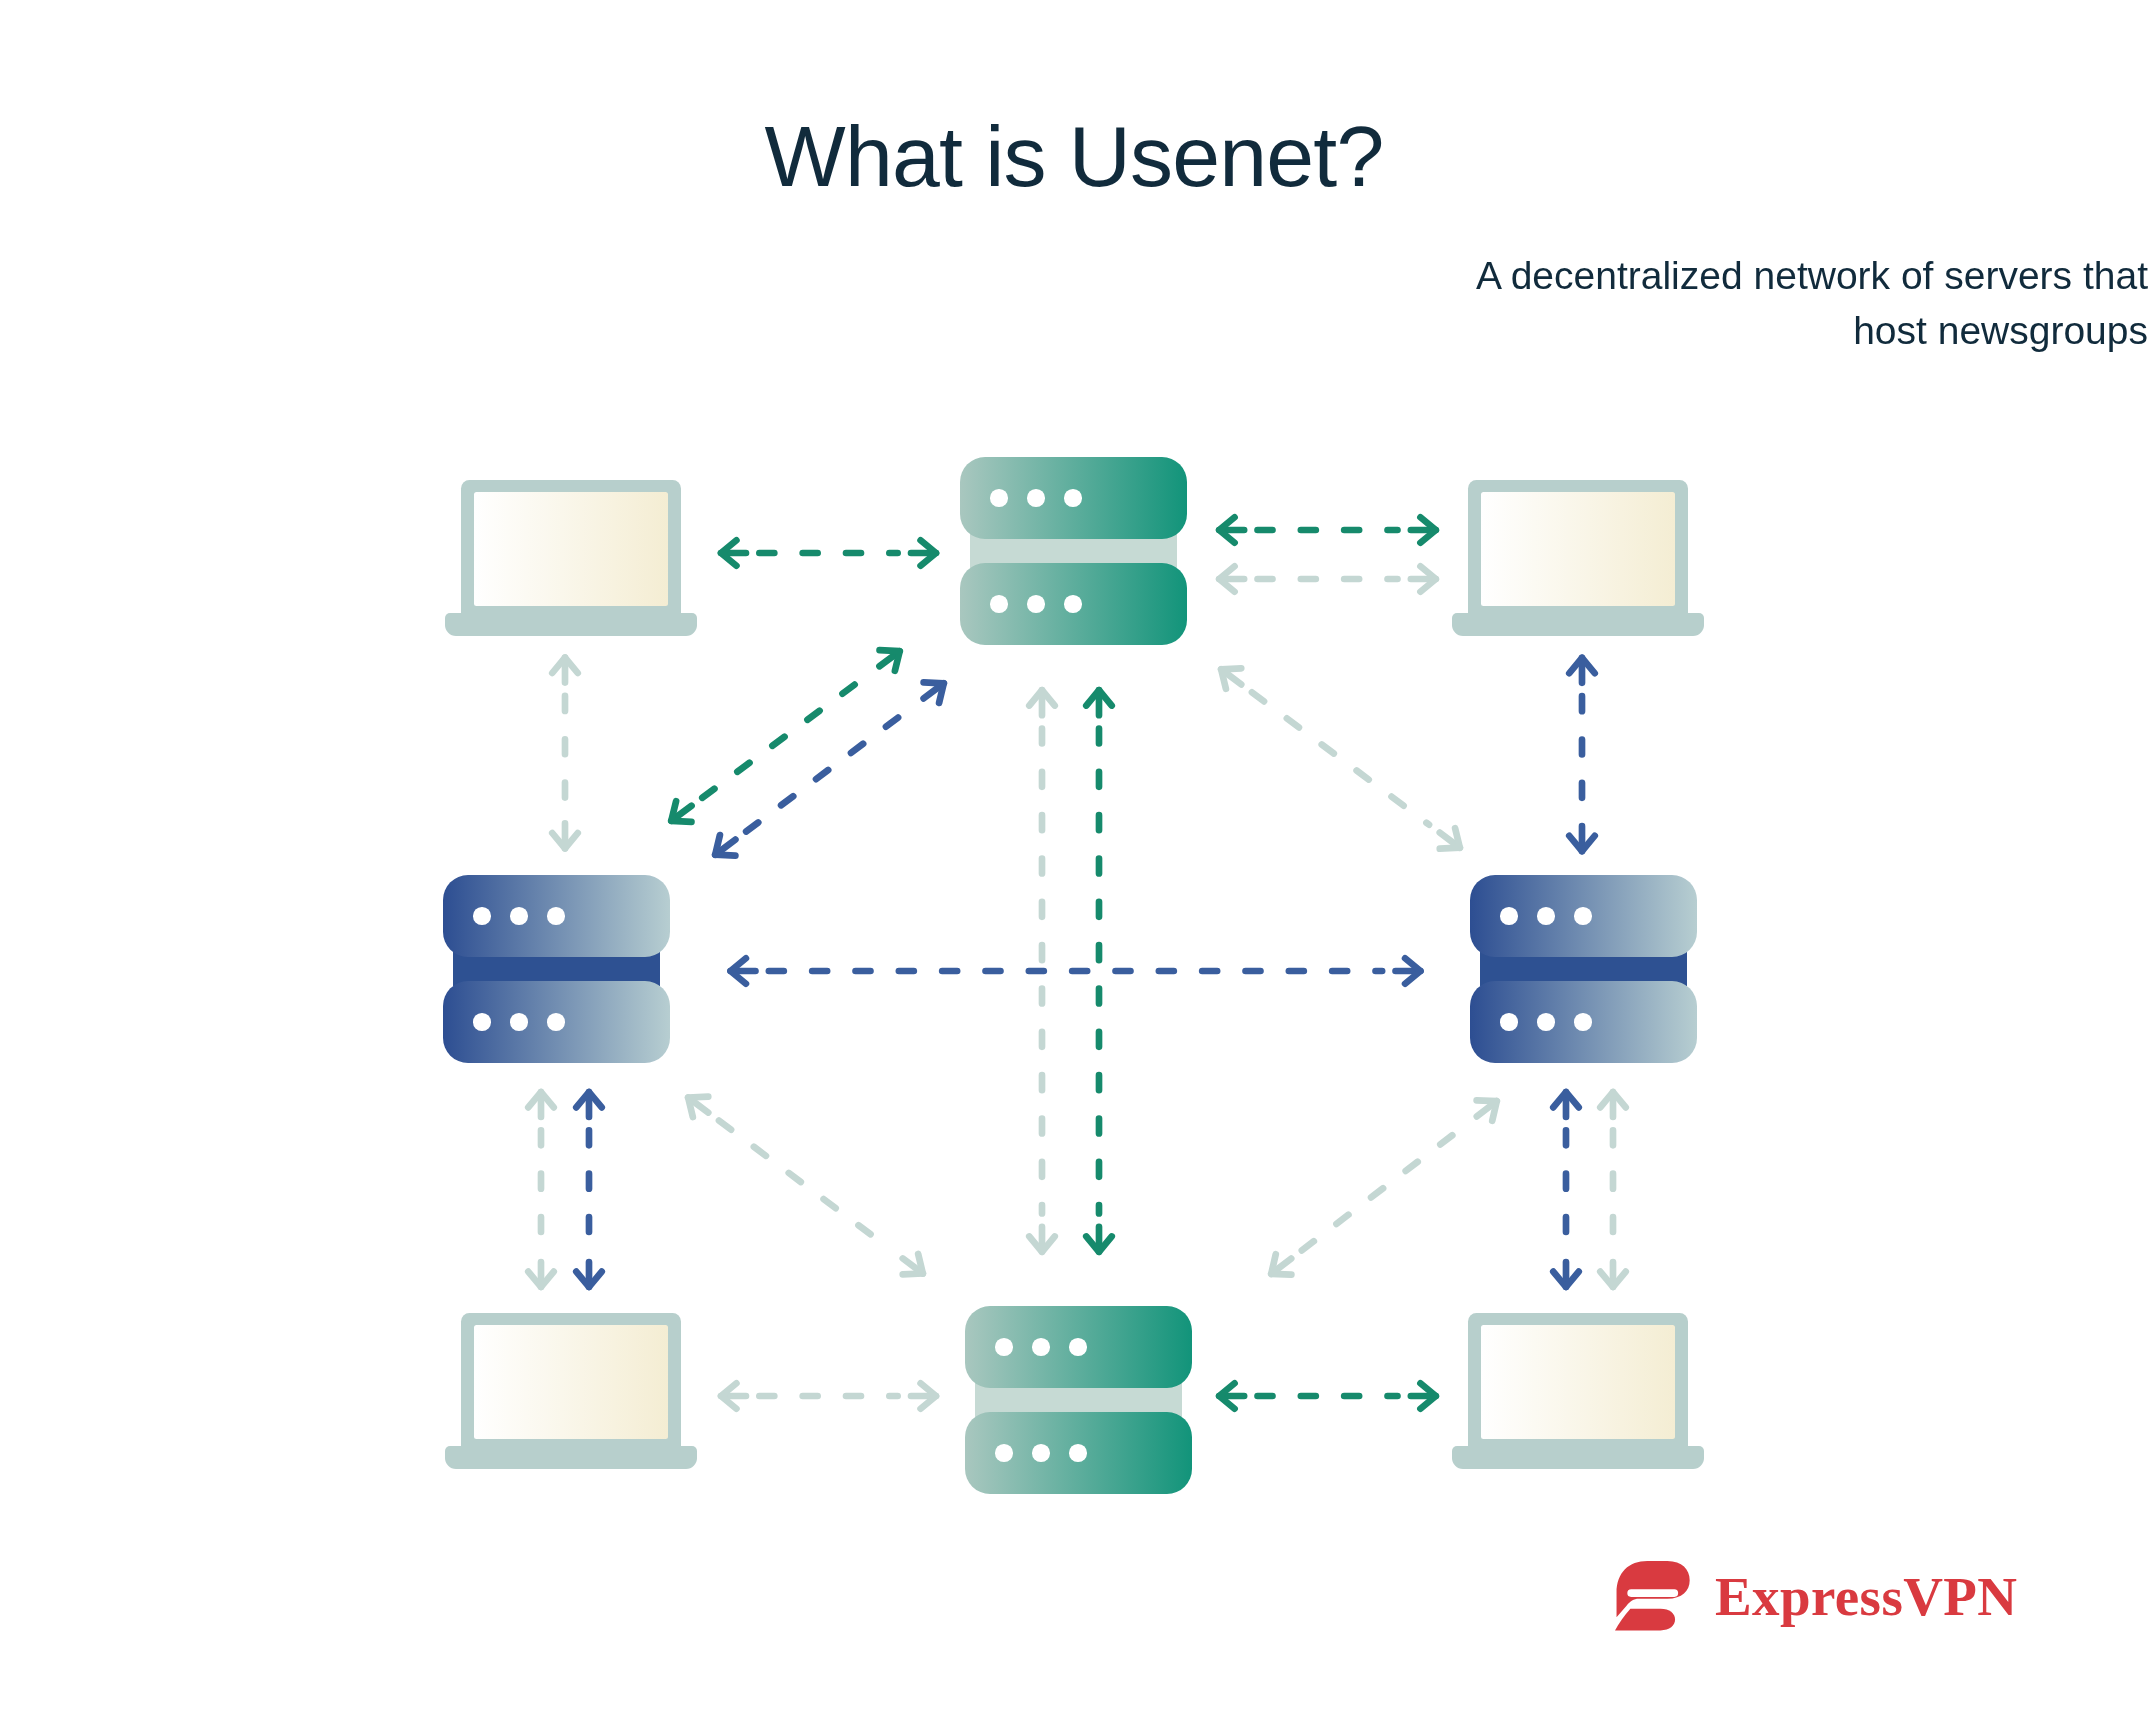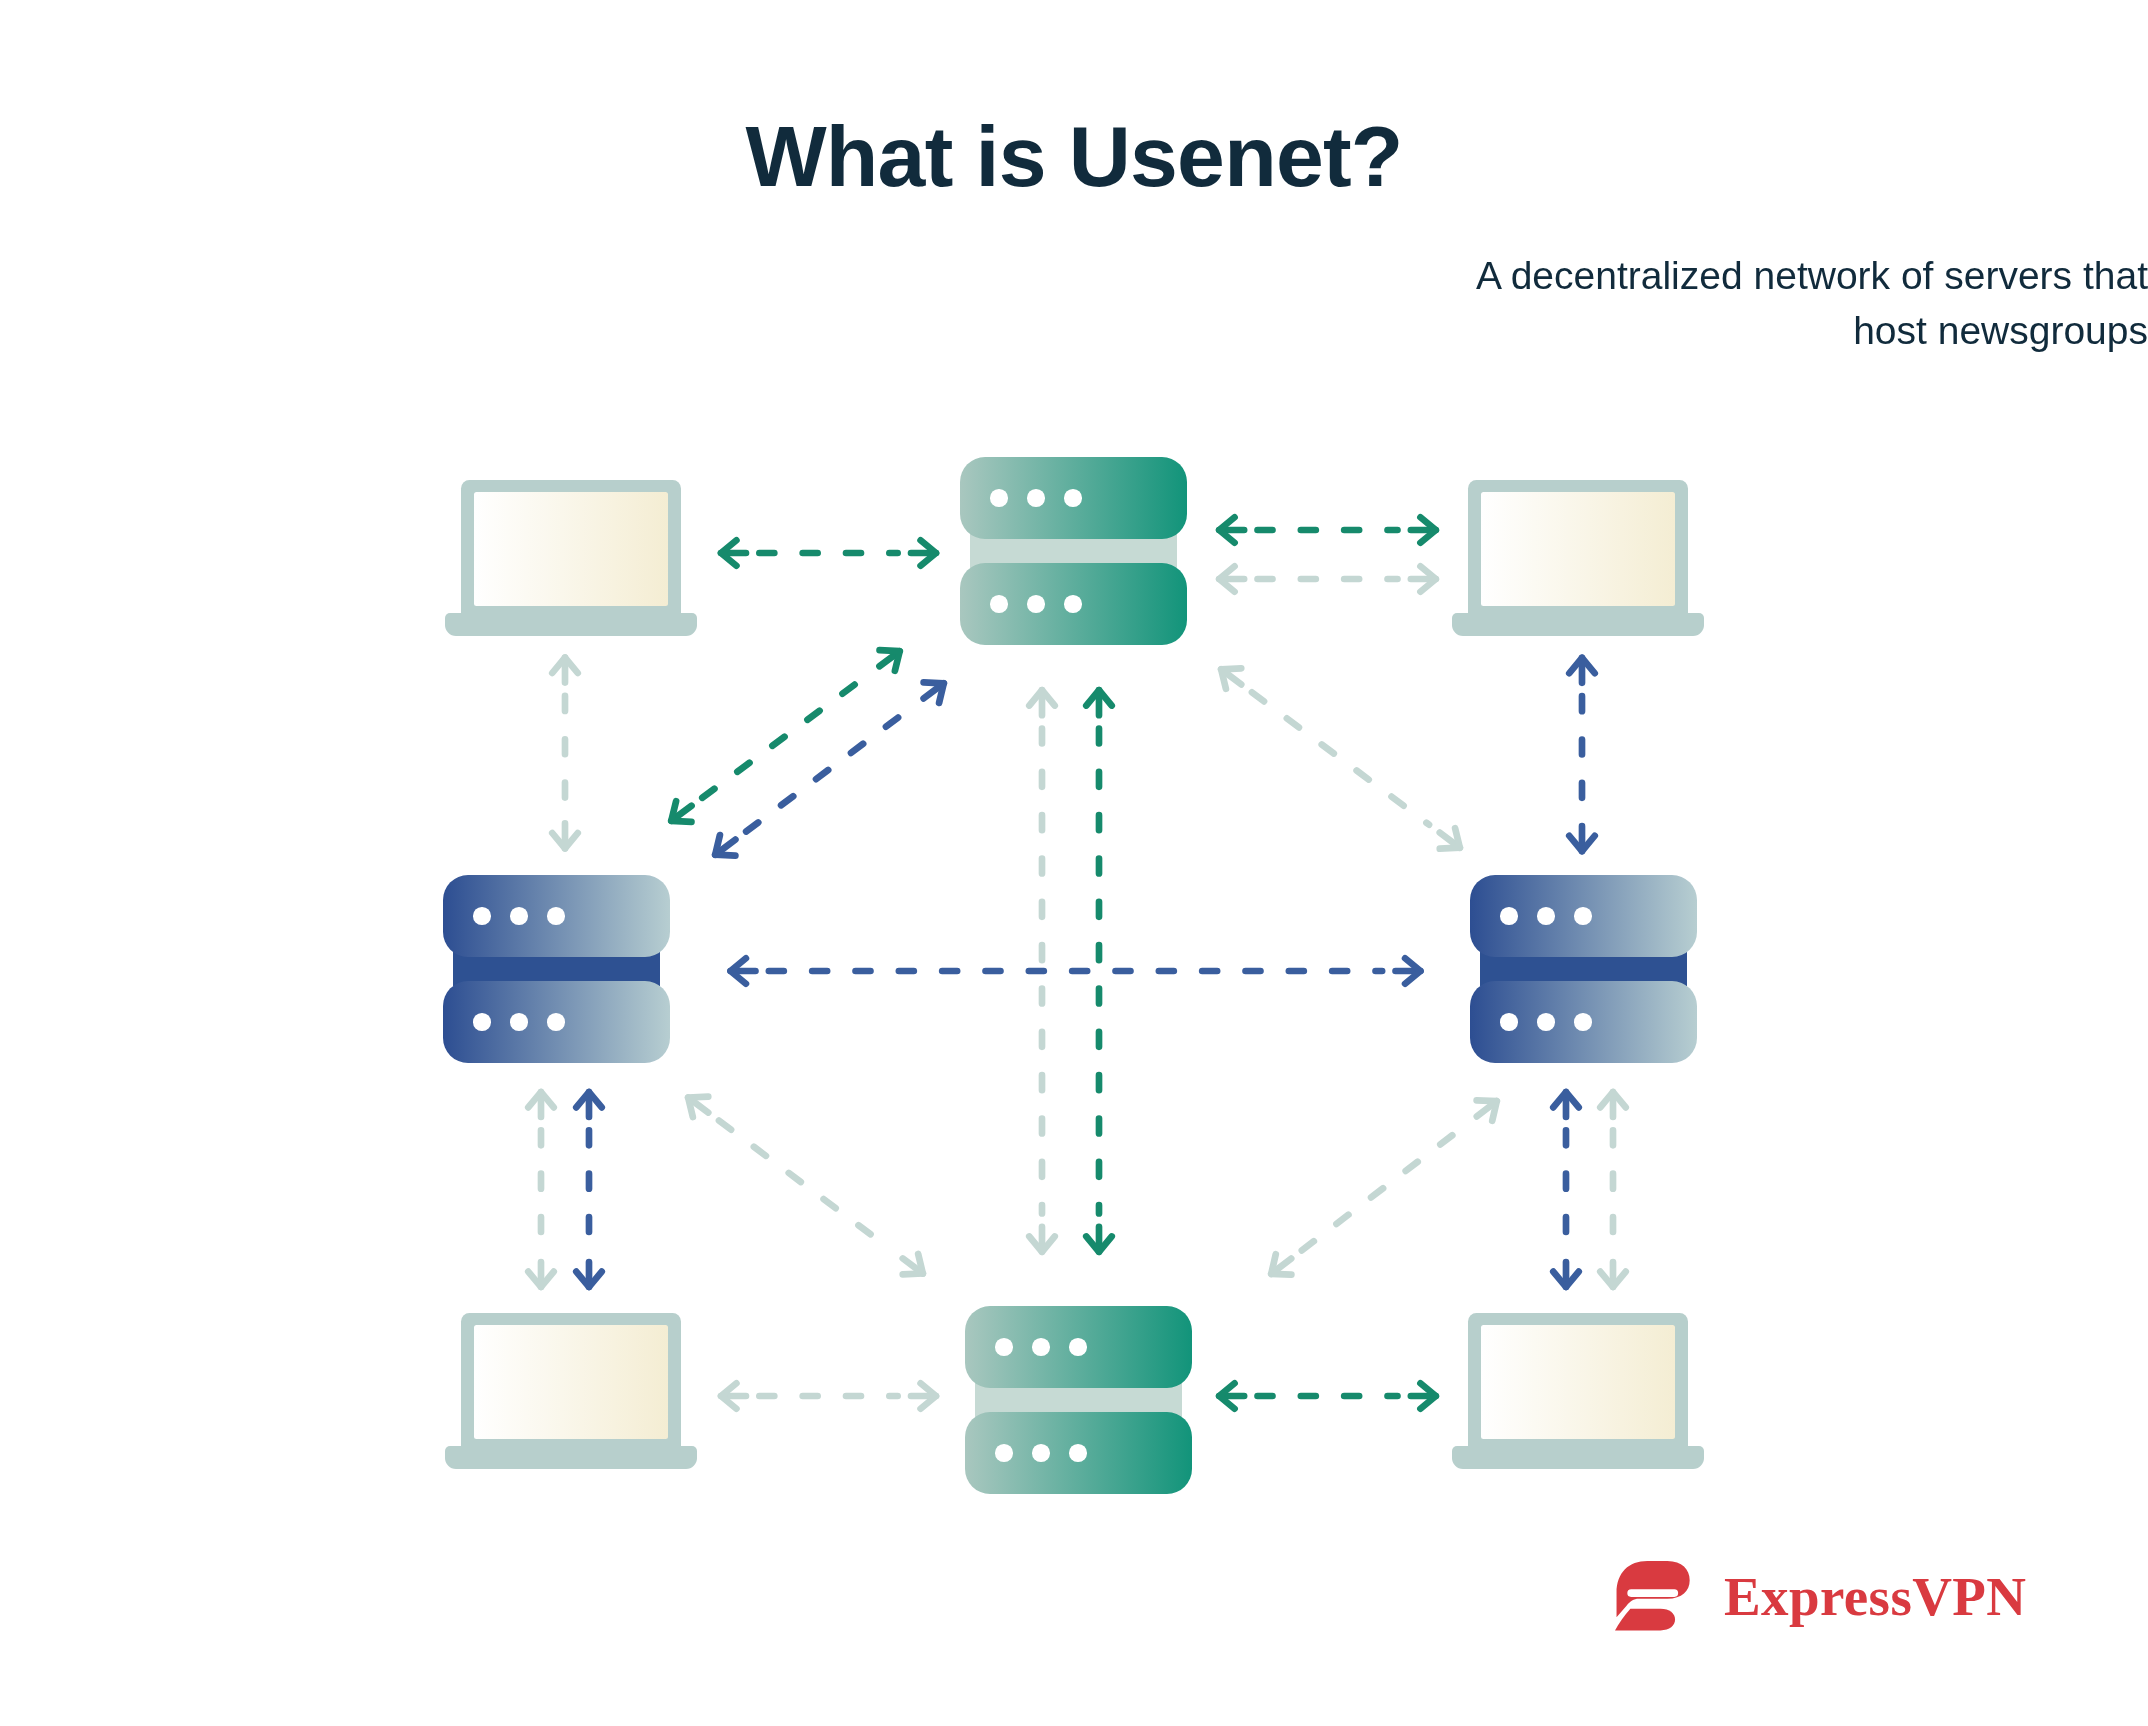--- a/index.html
+++ b/index.html
@@ -1,40 +1,40 @@
 <!DOCTYPE html>
 <html style="--title-color: #112B3C; --frame: #B7CFCC; --screen-a: #FFFFFF; --screen-b: #F4EDD3; --brand-color: #D93A40;font-size:13.4px"><head>
 <meta charset="utf-8">
 <style>
   html,body{margin:0;padding:0;background:#fff;}
   .canvas{position:relative;width:2148px;height:1726px;background:#ffffff;overflow:hidden;
           font-family:"Liberation Sans","DejaVu Sans",sans-serif;}
   .title{position:absolute;left:0;right:0;top:107px;margin:0;text-align:center;
-         font-size:86px;font-weight:700;letter-spacing:-0.8px;color:var(--title-color,#112B3C);}
+         font-size:86px;font-weight:400;letter-spacing:-0.8px;color:var(--title-color,#112B3C);}
   .subtitle{position:absolute;left:0;right:0;top:248px;margin:0;text-align:right;
             font-size:39px;line-height:55px;font-weight:500;color:var(--title-color,#112B3C);}
   #diagram{position:absolute;left:0;top:0;width:100%;height:100%;}
   .node{position:absolute;}
   
   .laptop{width:252px;height:156px;}
   .lap-screen{position:absolute;left:16px;top:0;width:220px;height:134px;
               background:var(--frame,#B7CFCC);border-radius:8.4px 8.4px 0 0;}
   .lap-inner{position:absolute;left:13.4px;top:11.7px;right:13.4px;bottom:7.6px;border-radius:2.5px;
              background:linear-gradient(90deg,var(--screen-a,#ffffff),var(--screen-b,#F4EDD3));}
   .lap-base{position:absolute;left:0;top:133px;width:252px;height:22.7px;
             background:var(--frame,#B7CFCC);border-radius:5px 5px 11px 11px;}
   
   .server{width:227px;height:188px;}
   .srv-band{position:absolute;left:10px;right:10px;top:77px;height:34px;}
   .srv-slab{position:absolute;left:0;right:0;height:82px;border-radius:25px;}
   .slab-top{top:0;}
   .slab-bottom{bottom:0;}
   .dot{position:absolute;width:17.6px;height:17.6px;border-radius:50%;background:#fff;top:32px;}
   .arrow{position:absolute;pointer-events:none;}
-  .brand{position:absolute;left:1615px;top:1557px;display:flex;align-items:center;gap:32px;
+  .brand{position:absolute;left:1615px;top:1557px;display:flex;align-items:center;gap:23px;
          color:var(--brand-color,#D93A40);}
   .brand-icon{display:block;}
   .brand-text{font-family:"Liberation Serif","DejaVu Serif",serif;font-weight:700;
               font-size:55px;letter-spacing:0.4px;}
 </style>
 </head>
 <body>
 
 <div class="canvas">
   <h1 class="title">What is Usenet?</h1>

